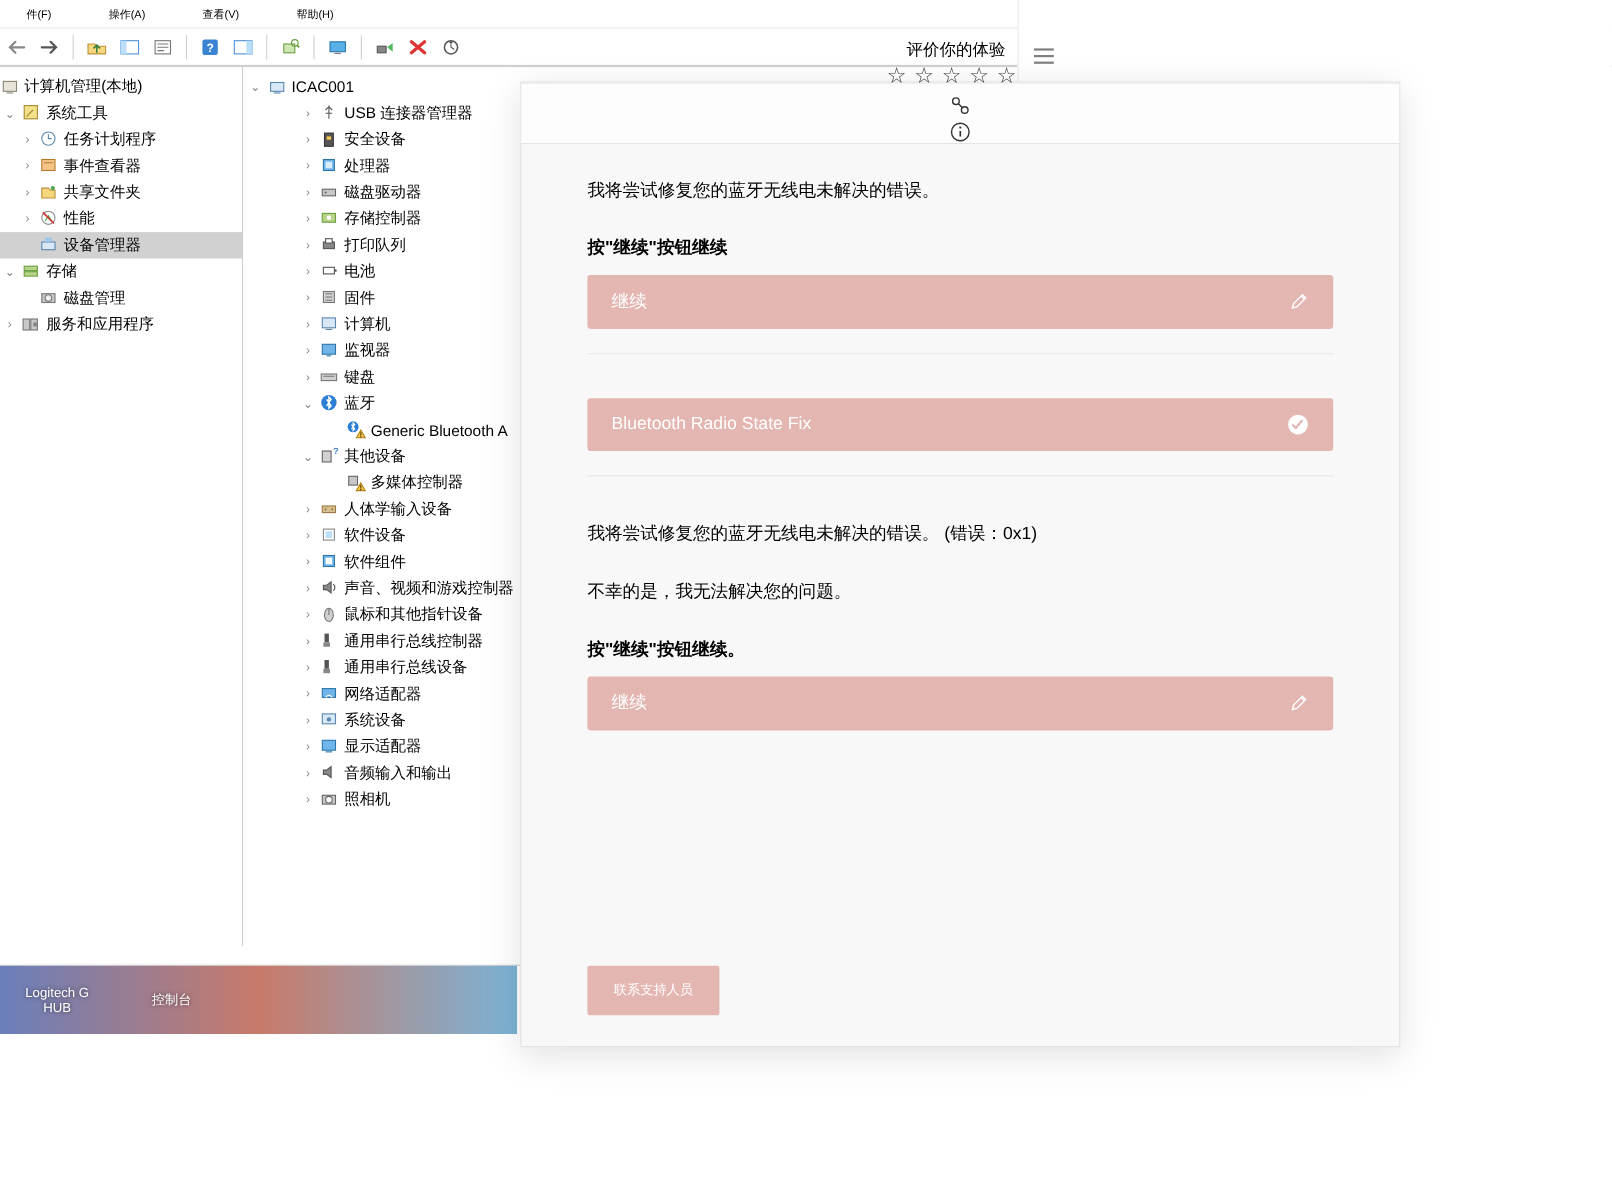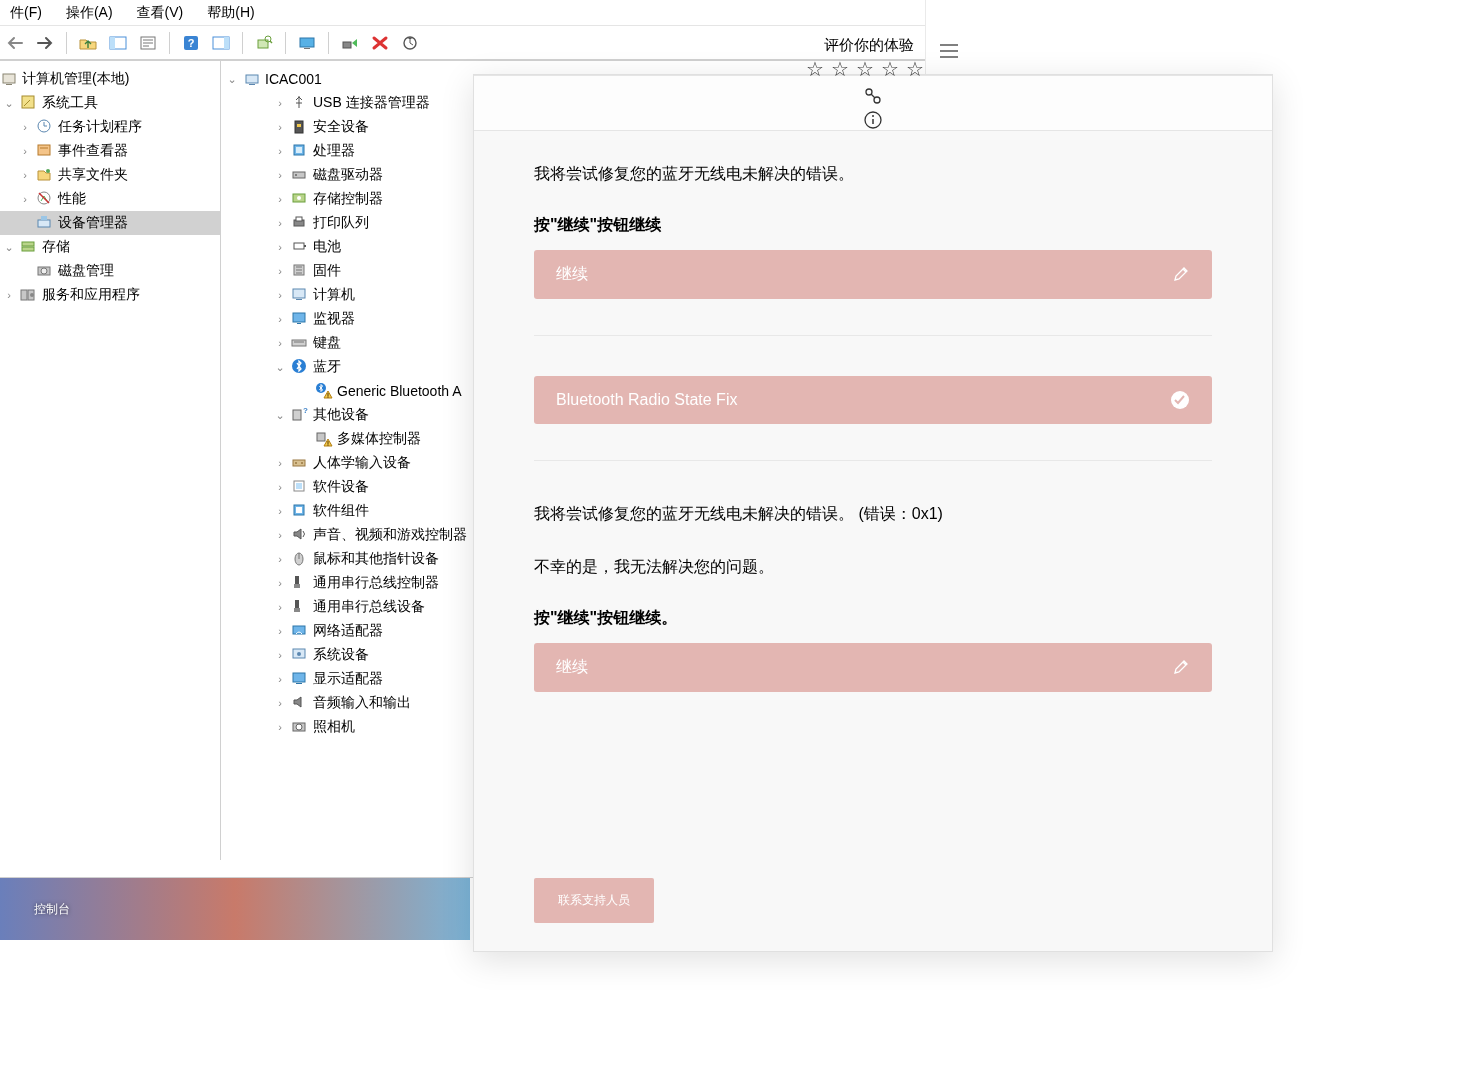--- a/index.html
+++ b/index.html
@@ -17,21 +17,21 @@
   
   .mmc-menubar {
     height: 26px;
     display: flex;
     align-items: center;
     gap: 4px;
     padding: 2px 0 2px 0;
     border-bottom: 1px solid #e5e5e5;
     background: #fff;
   }
-  .mmc-menubar span { padding: 2px 10px; font-size: 14px; cursor: default; }
+  .mmc-menubar span { padding: 2px 24px; font-size: 10px; cursor: default; }
   .mmc-toolbar {
     height: 34px;
     display: flex;
     align-items: center;
     gap: 4px;
     padding: 2px 2px;
     border-bottom: 1px solid #d0d0d0;
     background: #fff;
   }
   .mmc-toolbar-sep { width: 1px; height: 22px; background: #d0d0d0; margin: 0 4px; }
@@ -218,21 +218,21 @@
   .gh-p { margin-bottom: 28px; line-height: 1.6; }
   .gh-bold { font-weight: 600; margin-bottom: 14px; }
   .gh-button-row {
     background: #e3b6b2;
     color: #fff;
     padding: 14px 22px;
     border-radius: 3px;
     display: flex;
     align-items: center;
     justify-content: space-between;
-    margin-bottom: 36px;
+    margin-bottom: 22px;
     cursor: pointer;
     font-size: 16px;
   }
   .gh-button-row.with-check .gh-right-ic { color: #fff; }
   .gh-right-ic svg { display: block; }
 
   .gh-divider {
     border: none;
     border-top: 1px solid #e8e8e8;
     margin: 22px 0 40px 0;
@@ -770,20 +770,24 @@
           </span>
           <span>照相机</span>
         </div>
       </div>
   </div>
 </div>
 
 <div class="bottom-hr"></div>
 
 <div class="taskbar-frag">
+  <div class="task-tile">
+    <span>Logitech G</span>
+    <span>HUB</span>
+  </div>
   <div class="task-tile">
     <span></span>
     <span>控制台</span>
   </div>
 </div>
 
 <div class="right-sliver">
   <div class="hamburger">
     <span></span>
       <span></span>

